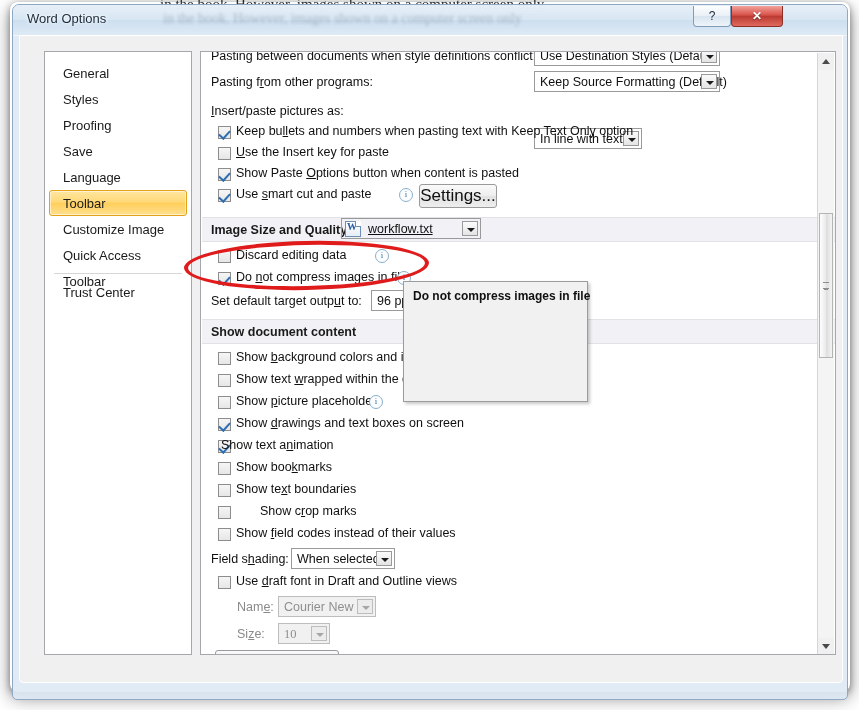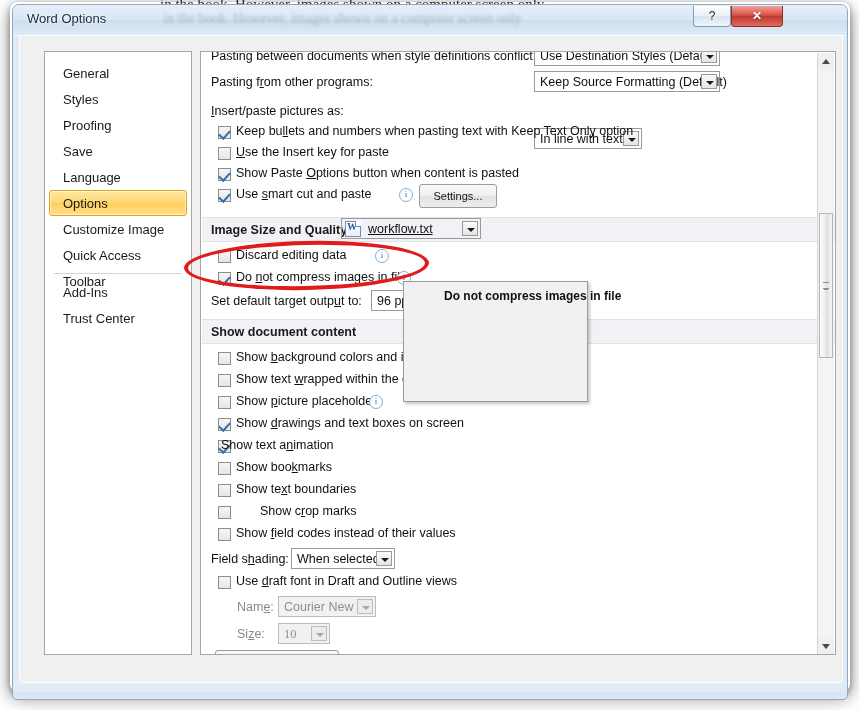--- a/index.html
+++ b/index.html
@@ -215,21 +215,21 @@
   .combo.dis { background: #f1f1f1; border-color: #bdbdbd; }
   .combo.dis .ctext { color: #8f8f8f; }
   .combo.dis .arrowbtn { background: #ececec; border-color: #bdbdbd; }
   .combo.dis .arrowbtn::after { border-top-color: #a6a6a6; }
 
   
   .pbtn {
     position: absolute; height: 24px;
     background: linear-gradient(to bottom,#fafafa 0%,#eeeeee 48%,#e2e2e2 52%,#eeeeee 100%);
     border: 1px solid #9a9a9a; border-radius: 3px;
-    font-size: 11px; color: #101010;
+    font-size: 17px; color: #101010;
     display: flex; align-items: center; justify-content: center;
     box-sizing: border-box; cursor: pointer;
   }
 
   u.acc { text-decoration: underline; }
 
   
   .wicon {
     position: absolute; width: 16px; height: 16px;
     background: linear-gradient(to bottom,#ffffff,#e8eef6);
@@ -287,21 +287,21 @@
     position: absolute; left: 403px; top: 281px;
     width: 185px; height: 121px;
     background: #f1f1f1;
     border: 1px solid #9c9c9c;
     box-shadow: 2px 2px 3px rgba(0,0,0,0.22);
     box-sizing: border-box;
     z-index: 40;
   }
   #tt-title {
     position: absolute; left: 9px; top: 7px;
-    font-size: 12px; font-weight: bold; color: #101010; white-space: nowrap; margin-left: 31px;
+    font-size: 12px; font-weight: bold; color: #101010; white-space: nowrap;
   }
   #tt-body {
     position: absolute; left: 9px; top: 28px; width: 162px;
     font-size: 11.5px; color: #252525; line-height: 14.2px;
   }
 
   
   #annot {
     position: absolute; left: 184px; top: 241px;
     width: 237px; height: 41px;
@@ -340,25 +340,24 @@
 
   <div id="body">
 
     <div id="sidebar">
       <div style="height:8px;"></div>
       <div class="side-item">General</div>
       <div class="side-item">Styles</div>
       <div class="side-item">Proofing</div>
       <div class="side-item">Save</div>
       <div class="side-item">Language</div>
-      <div class="side-item selected">Options</div>
+      <div class="side-item selected">Toolbar</div>
       <div class="side-item">Customize Image</div>
       <div class="side-item">Quick Access Toolbar</div>
       <div class="side-sep"></div>
-      <div class="side-item">Add-Ins</div>
       <div class="side-item">Trust Center</div>
     </div>
 
     <div id="pane">
       <div id="paneinner">
         <div class="content">
 
           <div class="row" style="left:10px; top:-3px; color:#101010;">Pasting between documents when style definitions conflict:</div>
           <div class="combo" style="left:333px; top:-7px; width:186px;">
             <div class="ctext">Use Destination Styles (Default)</div>

